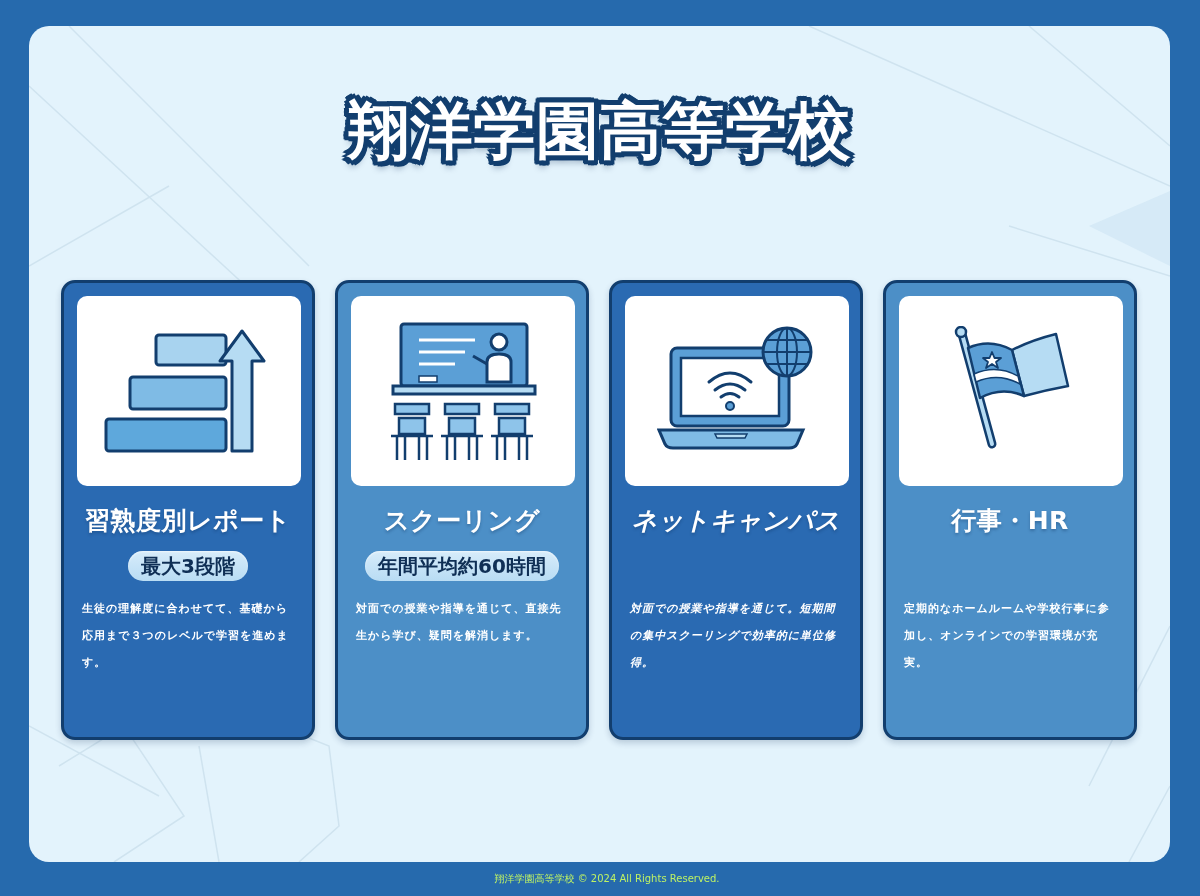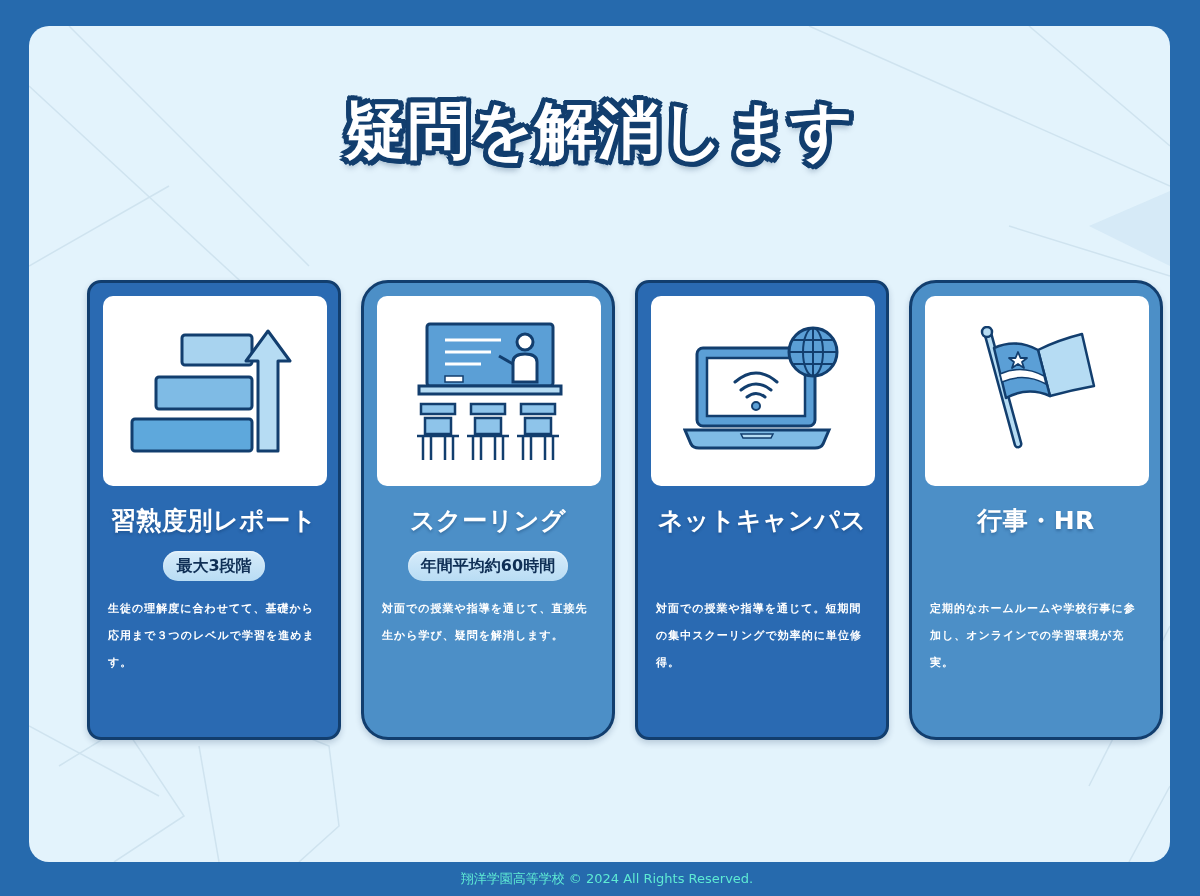--- a/index.html
+++ b/index.html
@@ -30,33 +30,33 @@
     -webkit-text-stroke: 0px;
     text-shadow:
       -4px -4px 0 #123e6e, 4px -4px 0 #123e6e, -4px 4px 0 #123e6e, 4px 4px 0 #123e6e,
       0 -5px 0 #123e6e, 0 5px 0 #123e6e, -5px 0 0 #123e6e, 5px 0 0 #123e6e,
       -3px -5px 0 #123e6e, 3px 5px 0 #123e6e, -5px 3px 0 #123e6e, 5px -3px 0 #123e6e,
       0 7px 6px rgba(10,40,80,0.35);
   }
   .cards {
     position: absolute;
     left: 32px; top: 254px;
-    width: 1080px; height: 534px; margin-left: 26px;
+    width: 1080px; height: 534px;
   }
   .card {
     position: absolute;
     top: 0;
     width: 254px; height: 460px;
     border: 3px solid #123e6e;
     border-radius: 14px;
     color: #ffffff;
     box-shadow: 0 3px 6px rgba(10,40,80,0.2);
   }
   .card.dark { background: #2a6ab2; }
-  .card.light { background: #4c8fc7; border-radius: 27px; }
+  .card.light { background: #4c8fc7; }
   .card .icon-box {
     position: absolute;
     left: 13px; top: 13px;
     width: 224px; height: 190px;
     background: #ffffff;
     border-radius: 10px;
     display: flex; align-items: center; justify-content: center;
   }
   .card .card-title {
     position: absolute;
@@ -72,43 +72,43 @@
   .card .pill-wrap {
     position: absolute;
     left: 0; right: 0; top: 268px;
     text-align: center;
   }
   .card .pill {
     display: inline-block;
     background: linear-gradient(#d7ecfa, #b8dcf4);
     color: #0f2f55;
     font-weight: bold;
-    font-size: 16px;
+    font-size: 20px;
     line-height: 30px;
     height: 30px;
     padding: 0 13px;
     border-radius: 15px;
     box-shadow: inset 0 1px 2px rgba(255,255,255,0.6);
   }
   .card .desc {
     position: absolute;
     left: 18px; right: 14px; top: 312px;
     font-size: 11px;
     line-height: 27px;
     color: #ffffff;
     letter-spacing: 1px;
     font-weight: bold;
   }
   .footer {
     position: absolute;
     left: 0; right: 0; top: 866px;
     text-align: center;
-    font-size: 13px;
+    font-size: 10px;
     line-height: 26px;
-    color: #5eead4;
+    color: #bef264;
     margin-left: 14px;
   }
 </style>
 </head>
 <body>
 
 <div class="panel">
   <svg class="bg-lines" viewBox="0 0 1141 836" preserveAspectRatio="none">
     <g stroke="#cfe3ef" stroke-width="1.5" fill="none">
       <line x1="0" y1="60" x2="260" y2="300"></line>
@@ -121,21 +121,21 @@
       <line x1="780" y1="0" x2="1141" y2="160"></line>
       <line x1="1000" y1="0" x2="1141" y2="120"></line>
       <line x1="980" y1="200" x2="1141" y2="250"></line>
       <line x1="1141" y1="600" x2="1060" y2="760"></line>
       <line x1="1100" y1="836" x2="1141" y2="760"></line>
     </g>
     <polygon points="1060,200 1141,165 1141,240" fill="#d2e7f5" opacity="0.8"></polygon>
   </svg>
 
   <div class="title">
-    <div>疑問を解消します</div>
+    <div>翔洋学園高等学校</div>
   </div>
 
   <div class="cards">
 
     <div class="card dark" style="left:0;">
       <div class="icon-box">
         <svg width="170" height="140" viewBox="0 0 170 140">
           <rect x="52" y="14" width="70" height="30" rx="3" fill="#a8d3ef" stroke="#123e6e" stroke-width="3"></rect>
           <rect x="26" y="56" width="96" height="32" rx="3" fill="#7fbbe5" stroke="#123e6e" stroke-width="3"></rect>
           <rect x="2" y="98" width="120" height="32" rx="3" fill="#5ea8dc" stroke="#123e6e" stroke-width="3"></rect>
@@ -188,21 +188,21 @@
                 <line x1="28" y1="32" x2="28" y2="56"></line>
             </g>
           </g>
         </svg>
       </div>
       <div class="card-title">スクーリング</div>
       <div class="pill-wrap"><span class="pill">年間平均約60時間</span></div>
       <div class="desc">対面での授業や指導を通じて、直接先生から学び、疑問を解消します。</div>
     </div>
 
-    <div class="card dark" style="left:548px;">
+    <div class="card dark" style="left:548px;font-style:italic;">
       <div class="icon-box">
         <svg width="160" height="130" viewBox="0 0 160 130">
           <rect x="14" y="22" width="118" height="78" rx="6" fill="#5b9fd6" stroke="#123e6e" stroke-width="3"></rect>
           <rect x="24" y="32" width="98" height="58" fill="#fff" stroke="#123e6e" stroke-width="2.5"></rect>
           <path d="M2 104 L146 104 L140 118 Q138 122 132 122 L16 122 Q10 122 8 118 Z" fill="#7fbbe5" stroke="#123e6e" stroke-width="3"></path>
           <path d="M58 108 L90 108 L88 112 L60 112 Z" fill="#b6dcf3" stroke="#123e6e" stroke-width="1.5"></path>
           <g fill="none" stroke="#123e6e" stroke-width="3" stroke-linecap="round">
             <path d="M52 56 Q73 38 94 56"></path>
             <path d="M58 64 Q73 52 88 64"></path>
             <path d="M64 71 Q73 64 82 71"></path>

